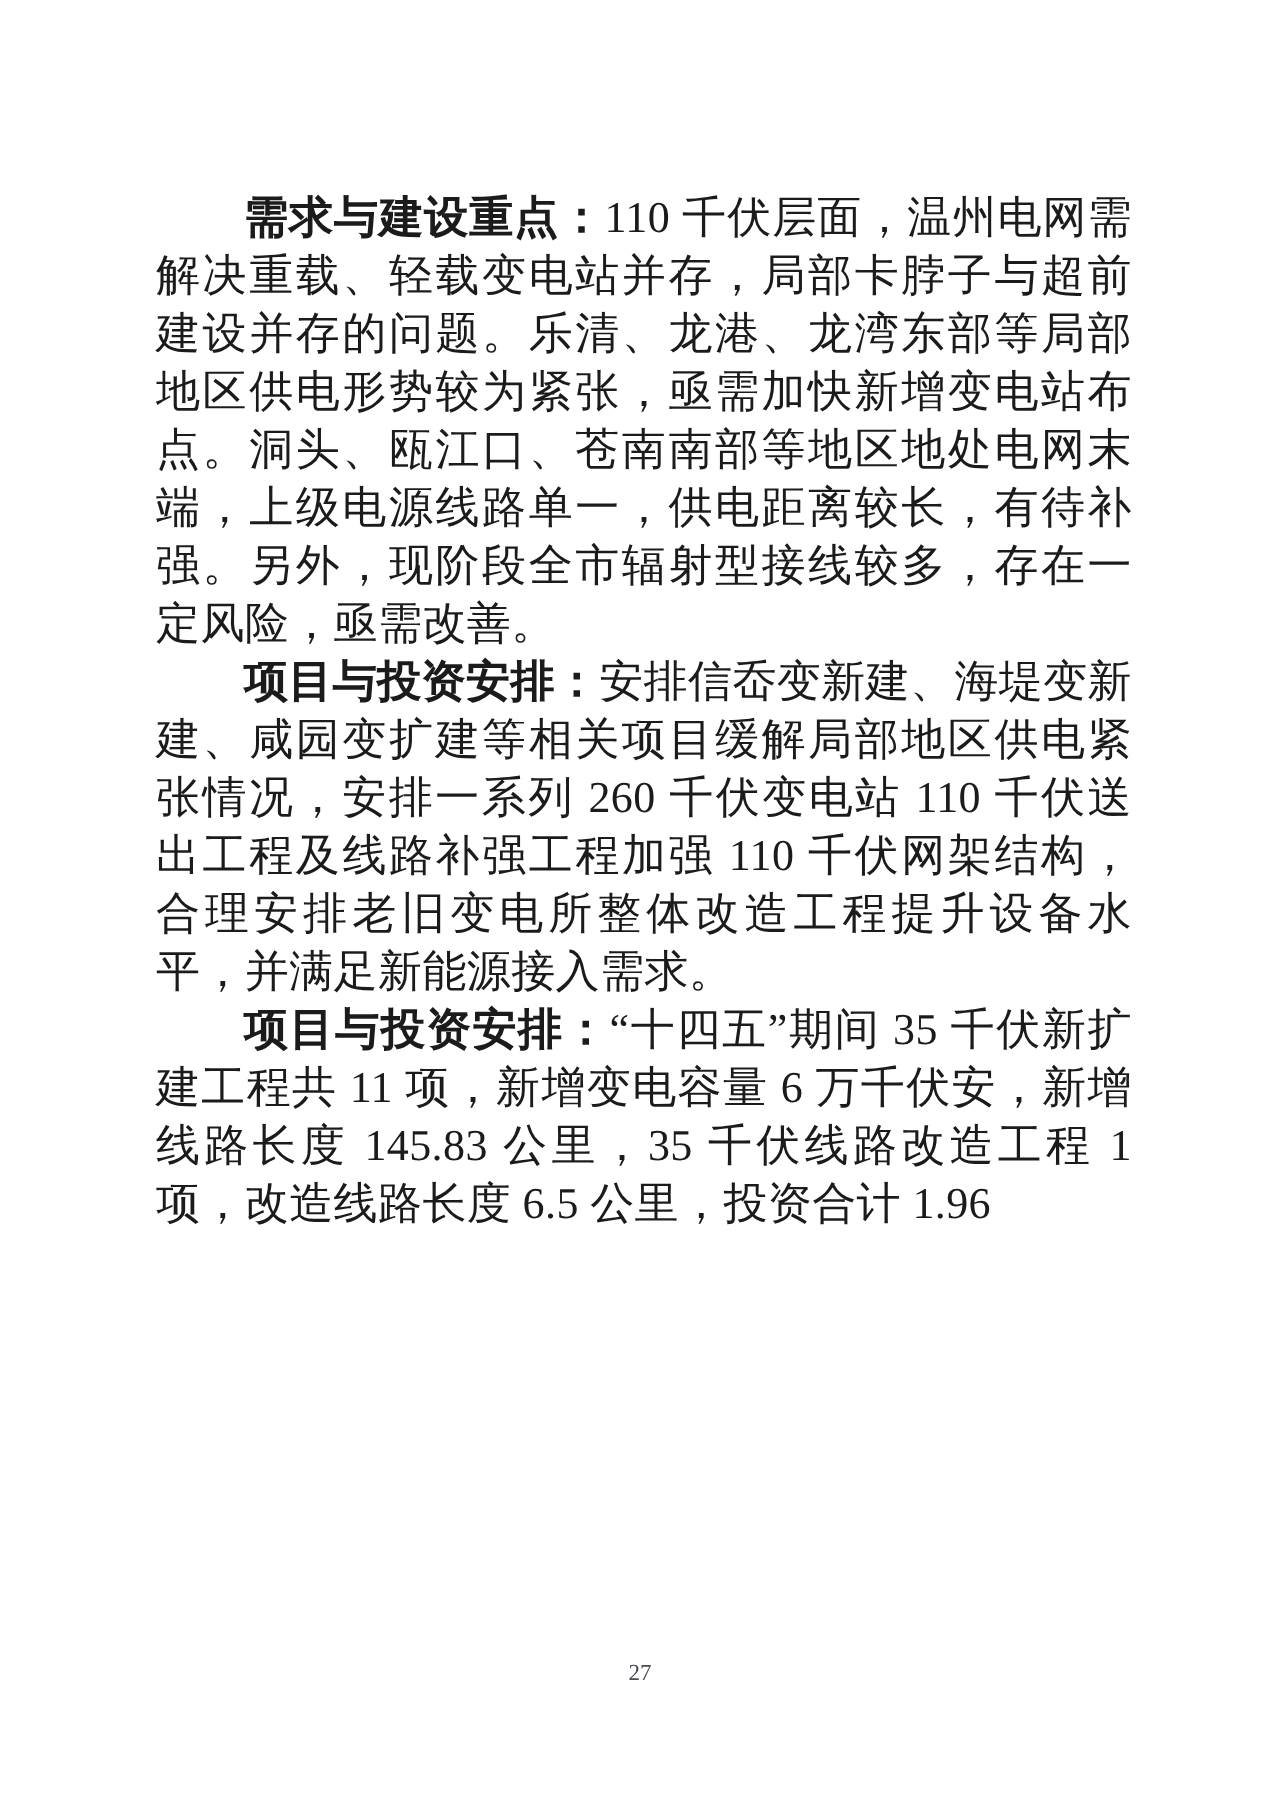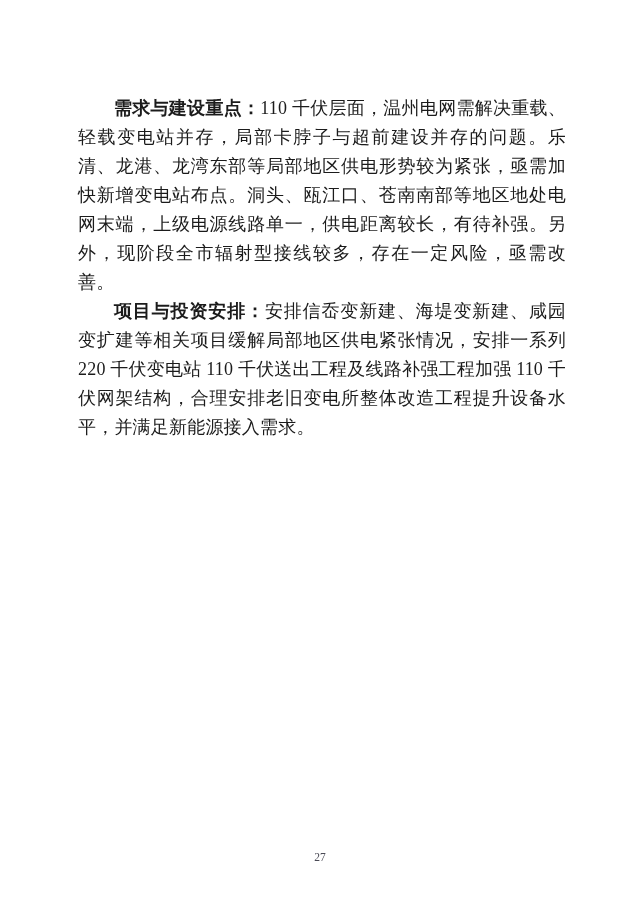--- a/index.html
+++ b/index.html
@@ -15,21 +15,21 @@
     width: 640px;
     height: 905px;
     background: #ffffff;
   }
   .doc-body {
     position: absolute;
     left: 78px;
     top: 94px;
     width: 488px;
     font-family: "Liberation Serif", "DejaVu Serif", serif;
-    font-size: 18px;
+    font-size: 22px;
     line-height: 29px;
     color: #1b1b1b;
     text-align: justify;
     letter-spacing: 0.2px;
   }
   .doc-body p {
     margin: 0;
     padding: 0;
     text-indent: 2em;
   }
@@ -39,31 +39,31 @@
   .page-footer {
     position: absolute;
     left: 0;
     top: 829px;
     width: 640px;
     text-align: center;
     font-family: "Liberation Serif", "DejaVu Serif", serif;
     font-size: 11.5px;
     line-height: 16px;
     color: #4a4a55;
-    margin-top: 20px;
   }
 </style>
 </head>
 <body>
 
 <div class="page">
   <div class="doc-body">
     <p><span class="lead">需求与建设重点：</span><span>110 千伏层面，温州电网需解决重载、轻载变电站并存，局部卡脖子与超前建设并存的问题。乐清、龙港、龙湾东部等局部地区供电形势较为紧张，亟需加快新增变电站布点。洞头、瓯江口、苍南南部等地区地处电网末端，上级电源线路单一，供电距离较长，有待补强。另外，现阶段全市辐射型接线较多，存在一定风险，亟需改善。</span></p>
 
-    <p><span class="lead">项目与投资安排：</span><span>安排信岙变新建、海堤变新建、咸园变扩建等相关项目缓解局部地区供电紧张情况，安排一系列 220 千伏变电站 110 千伏送出工程及线路补强工程加强 110 千伏网架结构，合理安排老旧变电所整体改造工程提升设备水平，并满足新能源接入需求。</span></p>
+    <p><span class="lead">项目与投资安排：</span><span>安排信岙变新建、海堤变新建、咸园变扩建等相关项目缓解局部地区供电紧张情况，安排一系列 260 千伏变电站 110 千伏送出工程及线路补强工程加强 110 千伏网架结构，合理安排老旧变电所整体改造工程提升设备水平，并满足新能源接入需求。</span></p>
 
 
 
 
+    <p><span class="lead">项目与投资安排：</span><span>“十四五”期间 35 千伏新扩建工程共 11 项，新增变电容量 6 万千伏安，新增线路长度 145.83 公里，35 千伏线路改造工程 1 项，改造线路长度 6.5 公里，投资合计 1.96</span></p>
   </div>
 
   <div class="page-footer">27</div>
 </div>
 
 </body></html>

